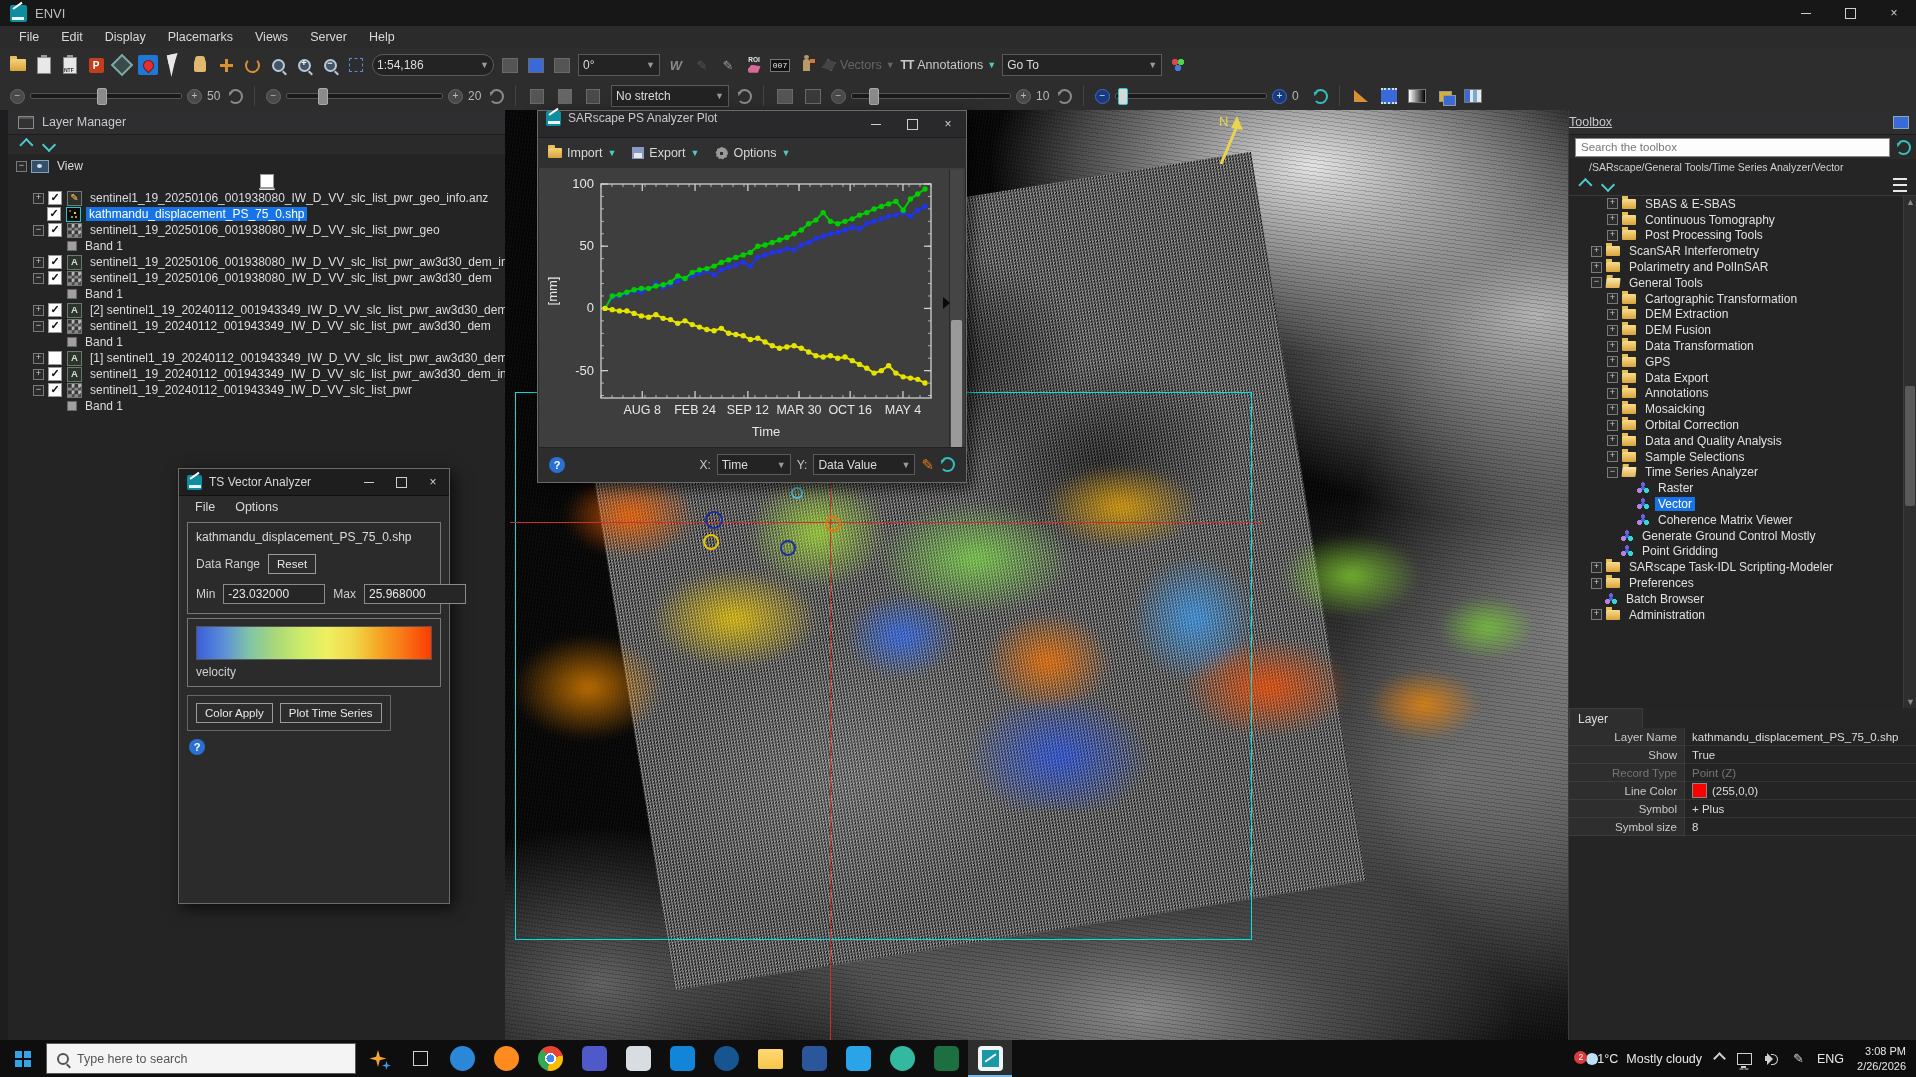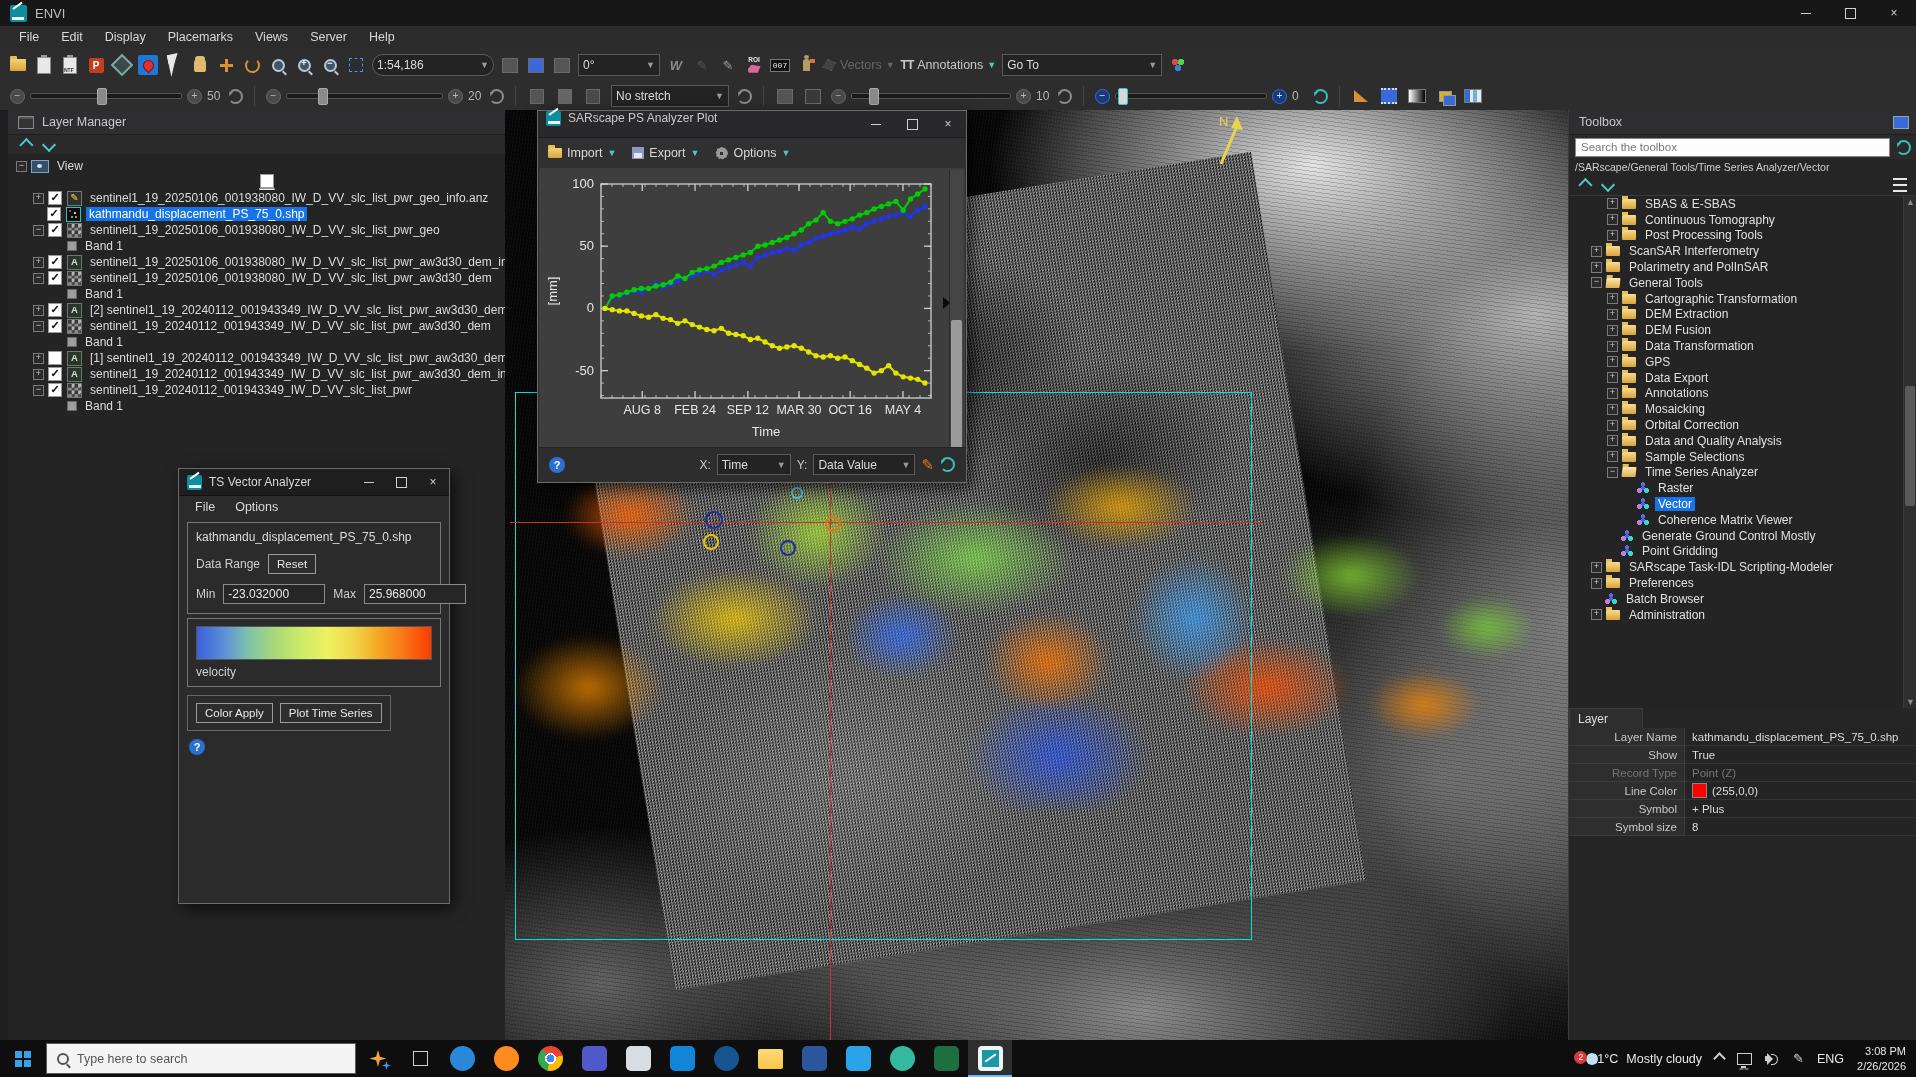--- a/index.html
+++ b/index.html
@@ -192,21 +192,21 @@
   .listbox{height:92px;background:#2a2a2a;border:1px solid #8a8a8a;margin-bottom:8px;}
   .btnrow{display:flex;gap:6px;}
   .ramp{height:32px;border:1px solid #555;}
   .ramp-label{color:#cfcfcf;font-size:12px;margin-top:5px;}
 
   
   .toolbox{left:1568px;top:110px;width:348px;height:930px;background:#252526;border-left:1px solid #3a3a3a;}
   .tbx-search-row{height:24px;display:flex;align-items:center;padding:0 6px;gap:6px;background:#2a2a2b;}
   .tbx-search{flex:1;height:17px;background:#fdfdfd;border:1px solid #888;color:#333;font-size:11.5px;padding:0 5px;font-family:"Liberation Sans",sans-serif;}
   .tbx-search::placeholder{color:#777;}
-  .tbx-crumb{height:16px;color:#cfcfcf;font-size:10.5px;padding-left:6px;display:flex;align-items:center;}
+  .tbx-crumb{height:16px;color:#cfcfcf;font-size:10.5px;padding-left:6px;display:flex;align-items:center;margin-left:14px;}
   .tbx-nav{height:20px;display:flex;align-items:center;gap:14px;padding:0 10px;border-bottom:1px solid #3a3a3a;}
   .burger{margin-left:auto;width:14px;height:10px;border-top:2px solid #e8e8e8;border-bottom:2px solid #e8e8e8;background:linear-gradient(#e8e8e8,#e8e8e8) center/14px 2px no-repeat;}
   .tbx-tree{position:absolute;left:0;top:86px;width:334px;height:512px;overflow:hidden;background:#242425;}
   .tbx-row{height:15.8px;display:flex;align-items:center;white-space:nowrap;}
   .fi{width:14px;height:10px;background:linear-gradient(#f7dc8c,#d9a43b);border-radius:1px;position:relative;margin-right:6px;flex:0 0 auto;}
   .fi::before{content:"";position:absolute;top:-3px;left:0;width:6px;height:3px;background:#e8c05a;}
   .fi.open{background:linear-gradient(#fce9ad,#e0b050);transform:skewX(-6deg);}
   .ti-tool{width:12px;height:12px;margin-right:6px;flex:0 0 auto;background:
      radial-gradient(circle 2.4px at 6px 2.5px,#6f5fe0 97%,transparent),
      radial-gradient(circle 2.4px at 2.5px 8.5px,#b97fe8 97%,transparent),
@@ -598,21 +598,21 @@
   <div class="mkr" style="left:375px;top:333px;width:5px;height:5px;background:#3ed43e;"></div>
   <svg class="north" viewBox="0 0 34 58">
     <line x1="8" y1="52" x2="24" y2="14" stroke="#e8d44d" stroke-width="3"></line>
     <polygon points="24,4 30,18 18,16" fill="#e8d44d"></polygon>
     <text x="6" y="14" fill="#e8d44d" font-size="13" font-family="Liberation Sans">N</text>
   </svg>
 </div>
 
 <div class="abs toolbox">
   <div class="panel-header">
-    <span style="margin-left:10px;">Toolbox</span>
+    <span style="margin-left:0;text-decoration:underline;">Toolbox</span>
     <span style="margin-left:auto;margin-right:8px;width:14px;height:11px;background:#3a6ad8;border:1px solid #8aa;"></span>
   </div>
   <div class="tbx-search-row">
     <input class="tbx-search" placeholder="Search the toolbox" style="">
     <span class="ic-refresh teal"></span>
   </div>
   <div class="tbx-crumb">/SARscape/General Tools/Time Series Analyzer/Vector</div>
   <div class="tbx-nav">
     <span class="chev up"></span>
     <span class="chev down"></span>

